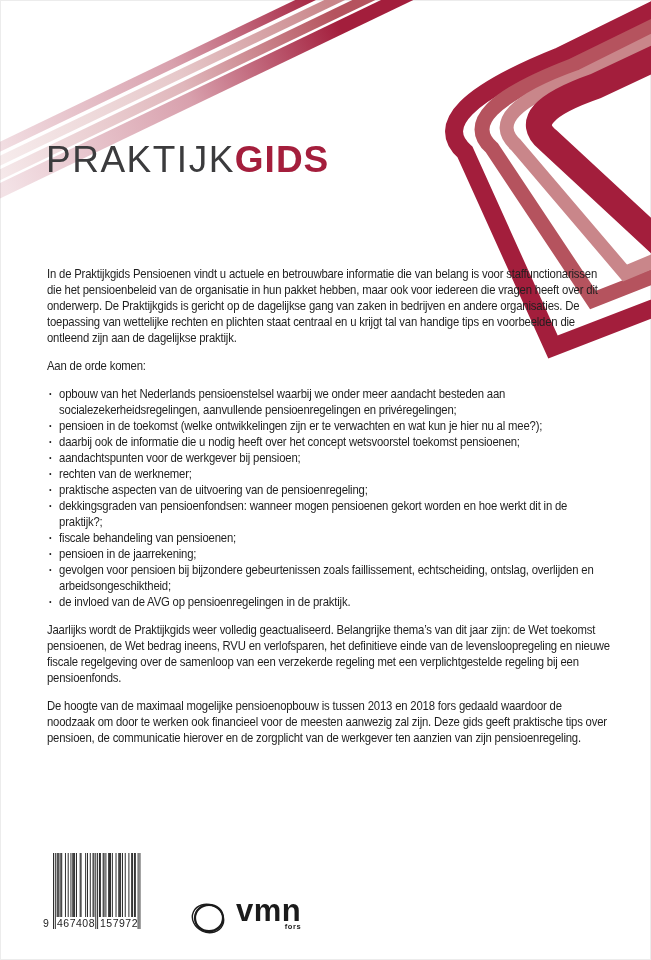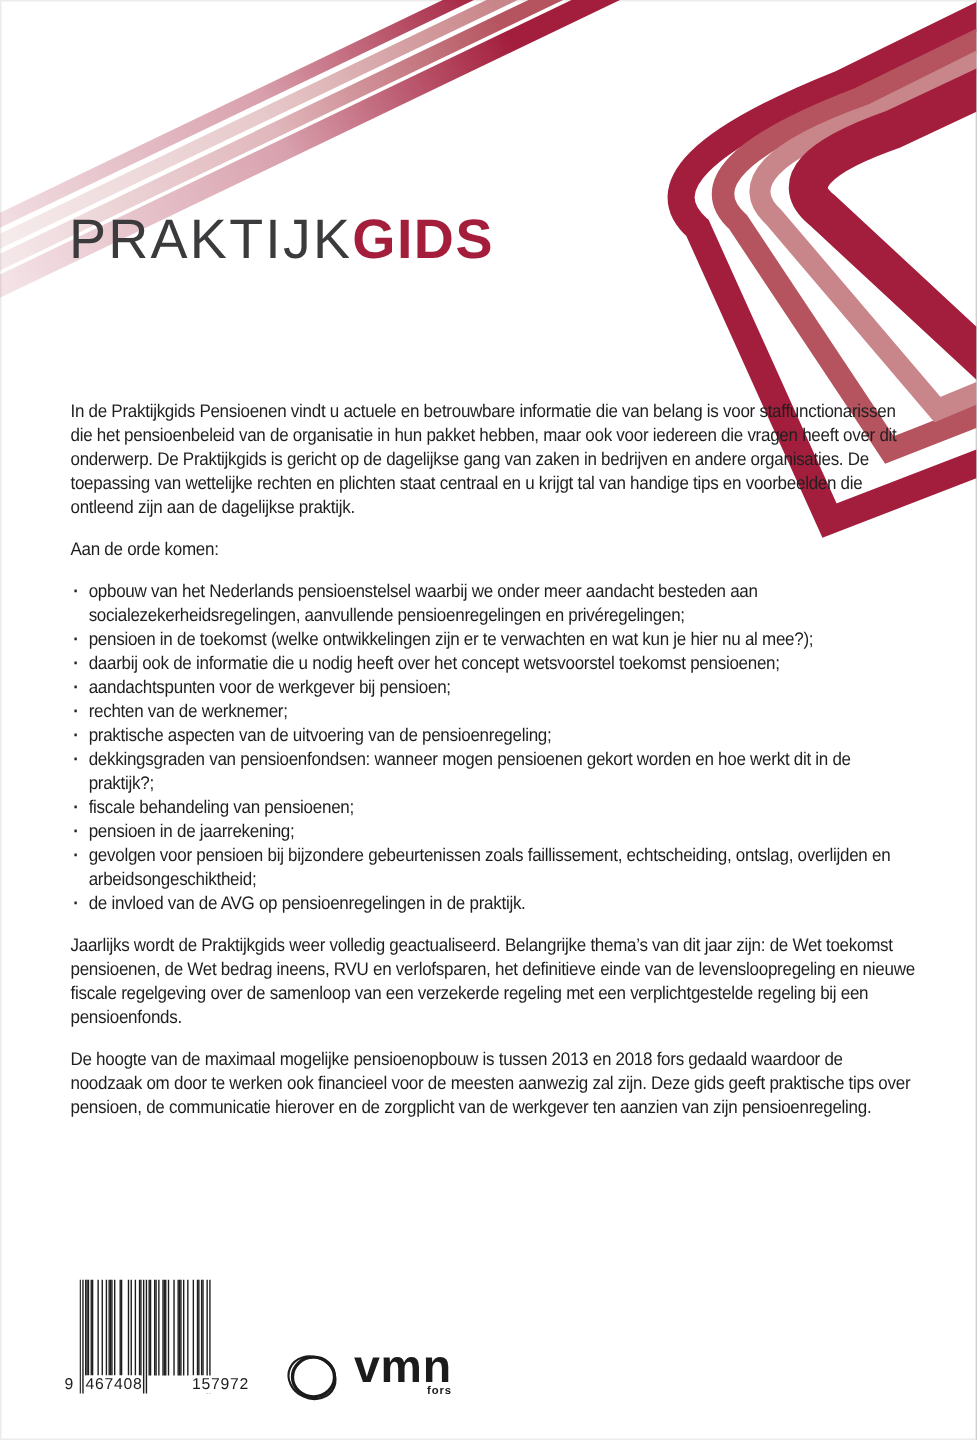--- a/index.html
+++ b/index.html
@@ -40,21 +40,21 @@
     content:"·";position:absolute;left:2px;top:0;
     font-weight:700;color:#1f1f1f;
   }
 
   
   .barcode{position:absolute;left:43px;top:853px;width:102px;height:92px;}
   .barcode svg{position:absolute;left:10px;top:0;}
   .barcode .digit{position:absolute;top:64px;font-size:10.5px;color:#1d1d1d;letter-spacing:0.5px;}
   .barcode .d-first{left:0;}
   .barcode .d-g1{left:14px;width:37px;text-align:center;background:#fff;}
-  .barcode .d-g2{left:57px;width:36px;text-align:center;background:#fff;margin-left:28px;}
+  .barcode .d-g2{left:57px;width:36px;text-align:center;background:#fff;}
 
   .publisher{position:absolute;left:186px;top:895px;display:flex;align-items:flex-start;}
   .publisher-icon{width:46px;height:46px;}
   .publisher-text{margin-left:4px;line-height:1;}
   .publisher-name{font-size:31px;font-weight:700;color:#1b1b1b;letter-spacing:0.5px;}
   .publisher-sub{font-size:7.5px;font-weight:700;color:#1b1b1b;text-align:right;letter-spacing:0.6px;margin-top:-3px;}
 </style>
 </head>
 <body>
 

